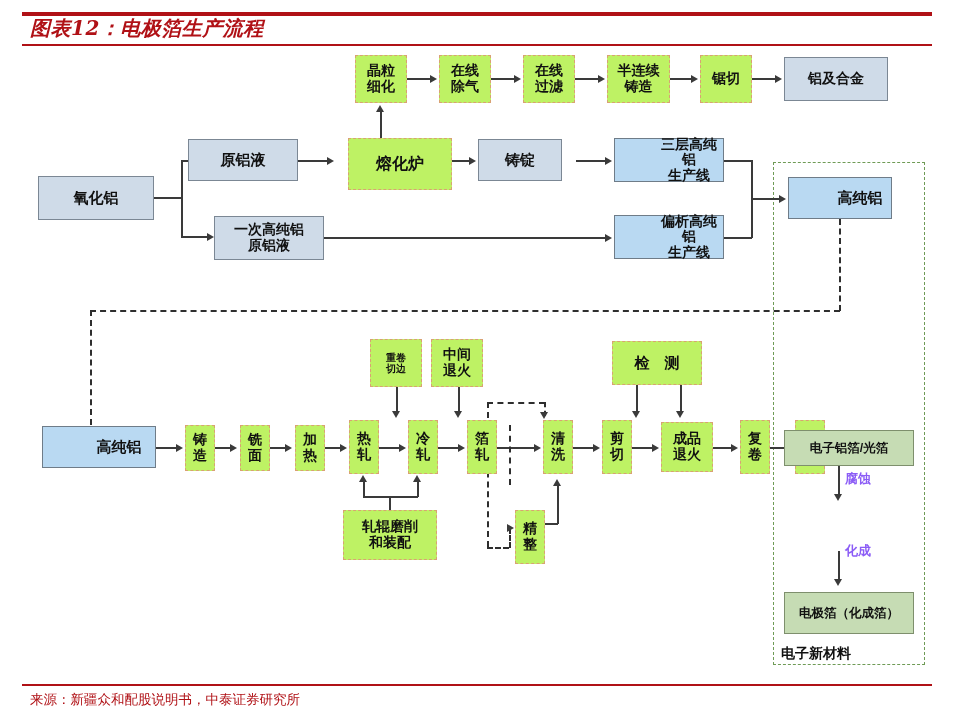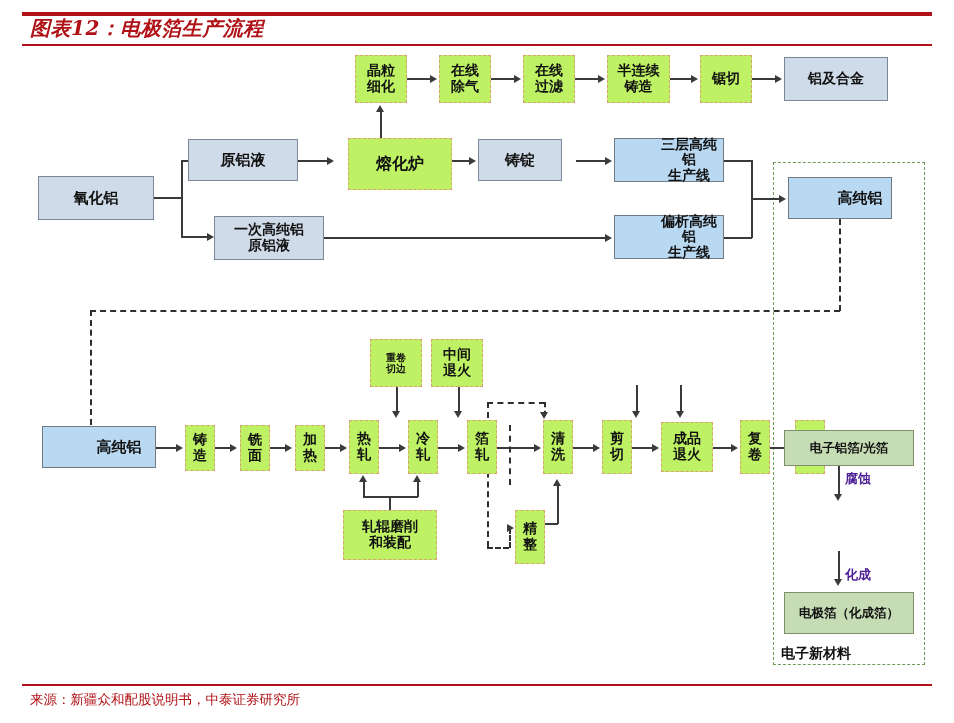--- a/index.html
+++ b/index.html
@@ -168,21 +168,21 @@
     font-weight: bold;
     color: #111;
     white-space: nowrap;
     z-index: 4;
   }
 
   .edge-label {
     position: absolute;
     font-size: 13px;
     font-weight: bold;
-    color: #4c1d95;
+    color: #8b5cf6;
     white-space: nowrap;
     z-index: 6;
   }
 </style>
 </head>
 <body>
 
 <div id="canvas">
 
   <div class="hdr-rule-top"></div>
@@ -333,20 +333,21 @@
   <div class="node n-peach" style="left:370px; top:339px; width:52px; height:48px; font-size:10px;">重卷
 切边</div>
   <div class="ln lnv" style="left:396px; top:387px; height:26px;"></div>
   <div class="arrow ar-d" style="left:392px; top:411px;"></div>
 
   <div class="node n-peach" style="left:431px; top:339px; width:52px; height:48px; font-size:14px;">中间
 退火</div>
   <div class="ln lnv" style="left:458px; top:387px; height:26px;"></div>
   <div class="arrow ar-d" style="left:454px; top:411px;"></div>
 
+  <div class="node n-peach" style="left:612px; top:341px; width:90px; height:44px; font-size:15px;">检　测</div>
   <div class="ln lnv" style="left:636px; top:385px; height:28px;"></div>
   <div class="arrow ar-d" style="left:632px; top:411px;"></div>
   <div class="ln lnv" style="left:680px; top:385px; height:28px;"></div>
   <div class="arrow ar-d" style="left:676px; top:411px;"></div>
 
   <div class="node n-peach" style="left:343px; top:510px; width:94px; height:50px; font-size:14px;">轧辊磨削
 和装配</div>
   <div class="ln lnv" style="left:389px; top:496px; height:14px;"></div>
   <div class="ln lnh" style="left:363px; top:496px; width:55px;"></div>
   <div class="ln lnv" style="left:363px; top:482px; height:15px;"></div>
@@ -372,20 +373,20 @@
 
   <div class="node n-green" style="left:784px; top:430px; width:130px; height:36px; font-size:12.5px;">电子铝箔/光箔</div>
 
   <div class="ln lnv" style="left:838px; top:466px; height:30px;"></div>
   <div class="arrow ar-d" style="left:834px; top:494px;"></div>
   <div class="edge-label" style="left:845px; top:470px;">腐蚀</div>
 
 
   <div class="ln lnv" style="left:838px; top:551px; height:30px;"></div>
   <div class="arrow ar-d" style="left:834px; top:579px;"></div>
-  <div class="edge-label" style="left:845px; top:566px;text-align:center;">化成</div>
+  <div class="edge-label" style="left:845px; top:542px;text-align:center;">化成</div>
 
   <div class="node n-green" style="left:784px; top:592px; width:130px; height:42px; font-size:12.5px;">电极箔（化成箔）</div>
 
   <div class="ftr-rule"></div>
   <div class="ftr-src">来源：新疆众和配股说明书，中泰证券研究所</div>
 
 </div>
 
 </body></html>

